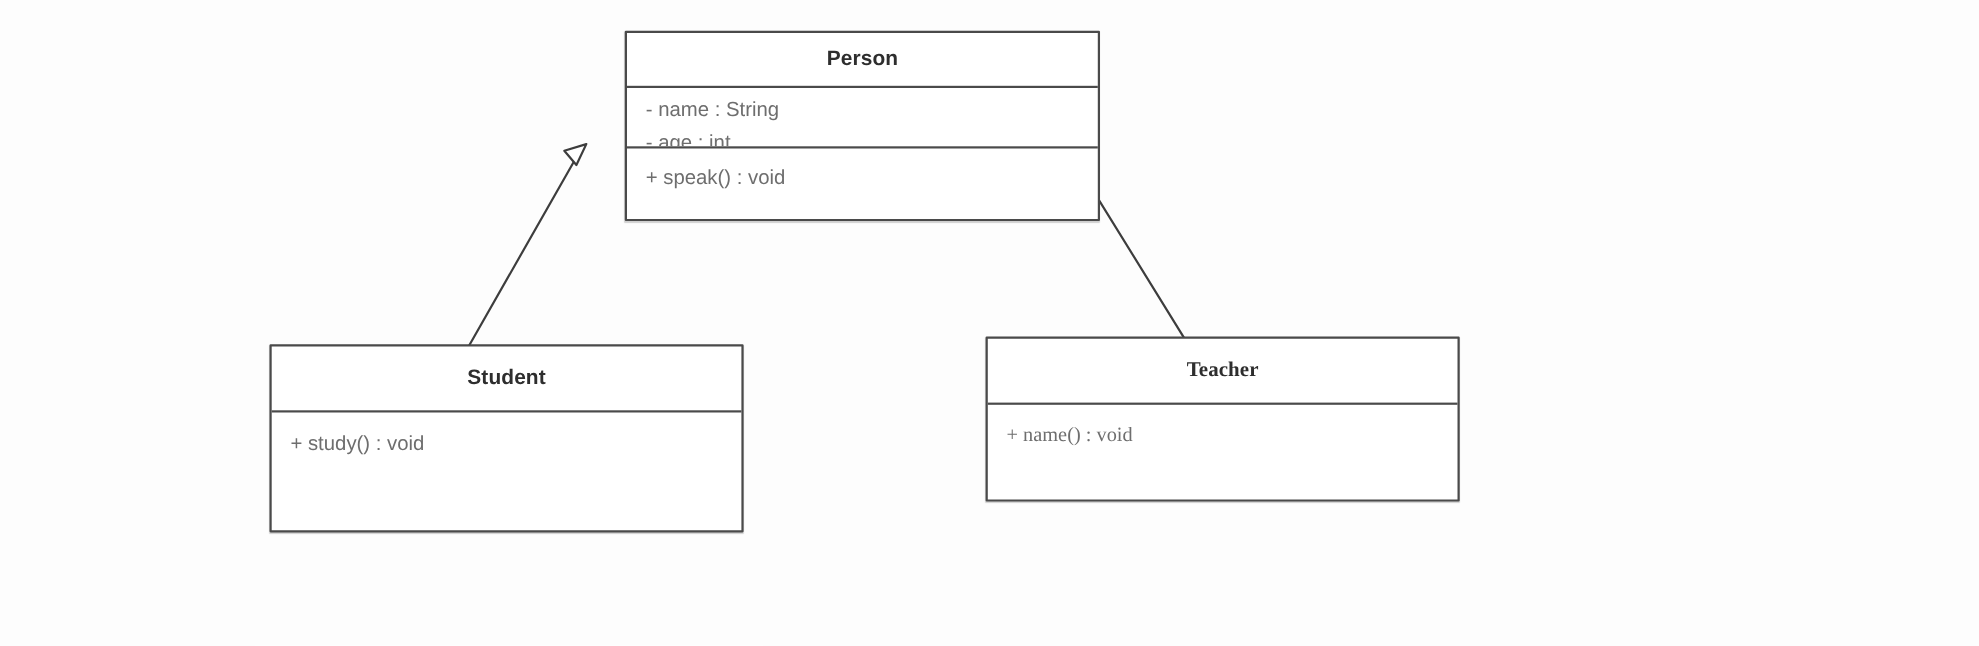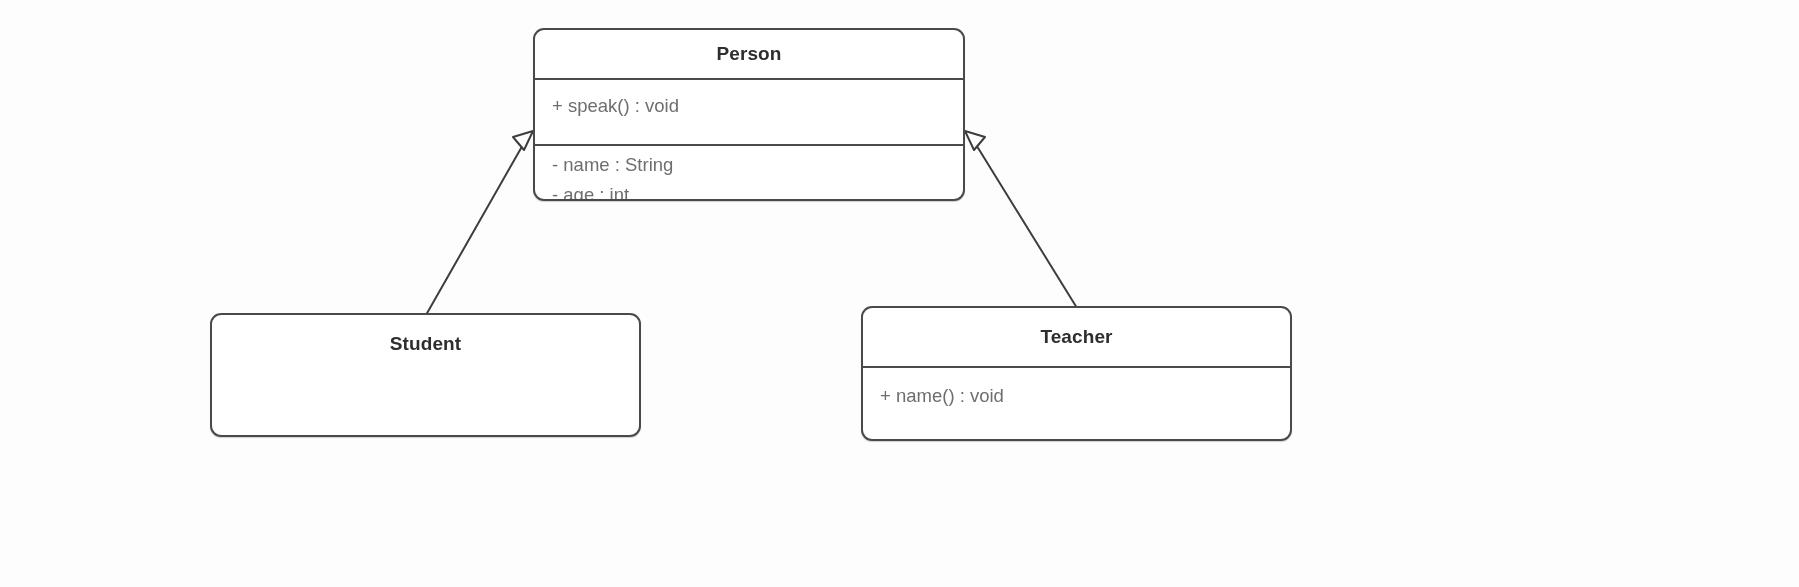--- a/index.html
+++ b/index.html
@@ -23,24 +23,25 @@
     left: 0;
     top: 0;
     width: 1799px;
     height: 587px;
     pointer-events: none;
   }
   .uml-class {
     position: absolute;
     background: #ffffff;
     border: 2px solid #4a4a4a;
-    border-radius: 11px;
+    border-radius: 1px;
     box-sizing: border-box;
     box-shadow: 0 1px 1px rgba(0,0,0,0.18);
     z-index: 2;
+    margin-left: 35px;
   }
   .class-title {
     text-align: center;
     font-weight: bold;
     font-size: 19px;
     color: #2e2e2e;
     letter-spacing: 0.1px;
     display: flex;
     align-items: center;
     justify-content: center;
@@ -58,26 +59,26 @@
     white-space: nowrap;
     line-height: 30px;
   }
   
   #class-person { left: 533px; top: 28px; width: 432px; height: 173px; }
   #class-person .class-title { height: 48px; }
   #class-person .attrs { height: 55px; padding-top: 4px; }
   #class-person .attrs .member { line-height: 30px; }
   #class-person .ops { height: 66px; padding-top: 11px; }
   
-  #class-student { left: 210px; top: 313px; width: 431px; height: 124px; }
+  #class-student { left: 210px; top: 313px; width: 431px; height: 171px; }
   #class-student .class-title { height: 58px; }
   #class-student .attrs { height: 56px; display:flex; align-items:center; }
   #class-student .ops { height: 57px; display:flex; align-items:center; }
   
-  #class-teacher { left: 861px; top: 306px; width: 431px; height: 135px; }
+  #class-teacher { left: 861px; top: 306px; width: 431px; height: 150px; font-family: Liberation Serif, serif; }
   #class-teacher .class-title { height: 58px; }
   #class-teacher .attrs { height: 56px; display:flex; align-items:center; }
   #class-teacher .ops { height: 57px; display:flex; align-items:center; }
 </style>
 </head>
 <body>
 
 <div id="canvas">
 
   <svg id="edge-layer" viewBox="0 0 1799 587" xmlns="http://www.w3.org/2000/svg">
@@ -88,31 +89,34 @@
     </g>
 
     <g>
       <line x1="1077" y1="308" x2="975" y2="143" stroke="#3d3d3d" stroke-width="2" stroke-linecap="round"></line>
       <polygon points="965,131 985,137 974,150" fill="#ffffff" stroke="#3d3d3d" stroke-width="2" stroke-linejoin="round"></polygon>
     </g>
   </svg>
 
   <div class="uml-class" id="class-person">
     <div class="class-title">Person</div>
-    <div class="compartment ops">
-      <div class="member">+ speak() : void</div>
-    </div>
     <div class="compartment attrs">
       <div class="member">- name : String</div>
       <div class="member">- age : int</div>
+    </div>
+    <div class="compartment ops">
+      <div class="member">+ speak() : void</div>
     </div>
   </div>
 
   <div class="uml-class" id="class-student">
     <div class="class-title">Student</div>
+    <div class="compartment ops">
+      <div class="member">+ study() : void</div>
+    </div>
   </div>
 
   <div class="uml-class" id="class-teacher">
     <div class="class-title">Teacher</div>
     <div class="compartment ops">
       <div class="member">+ name() : void</div>
     </div>
   </div>
 
 </div>

